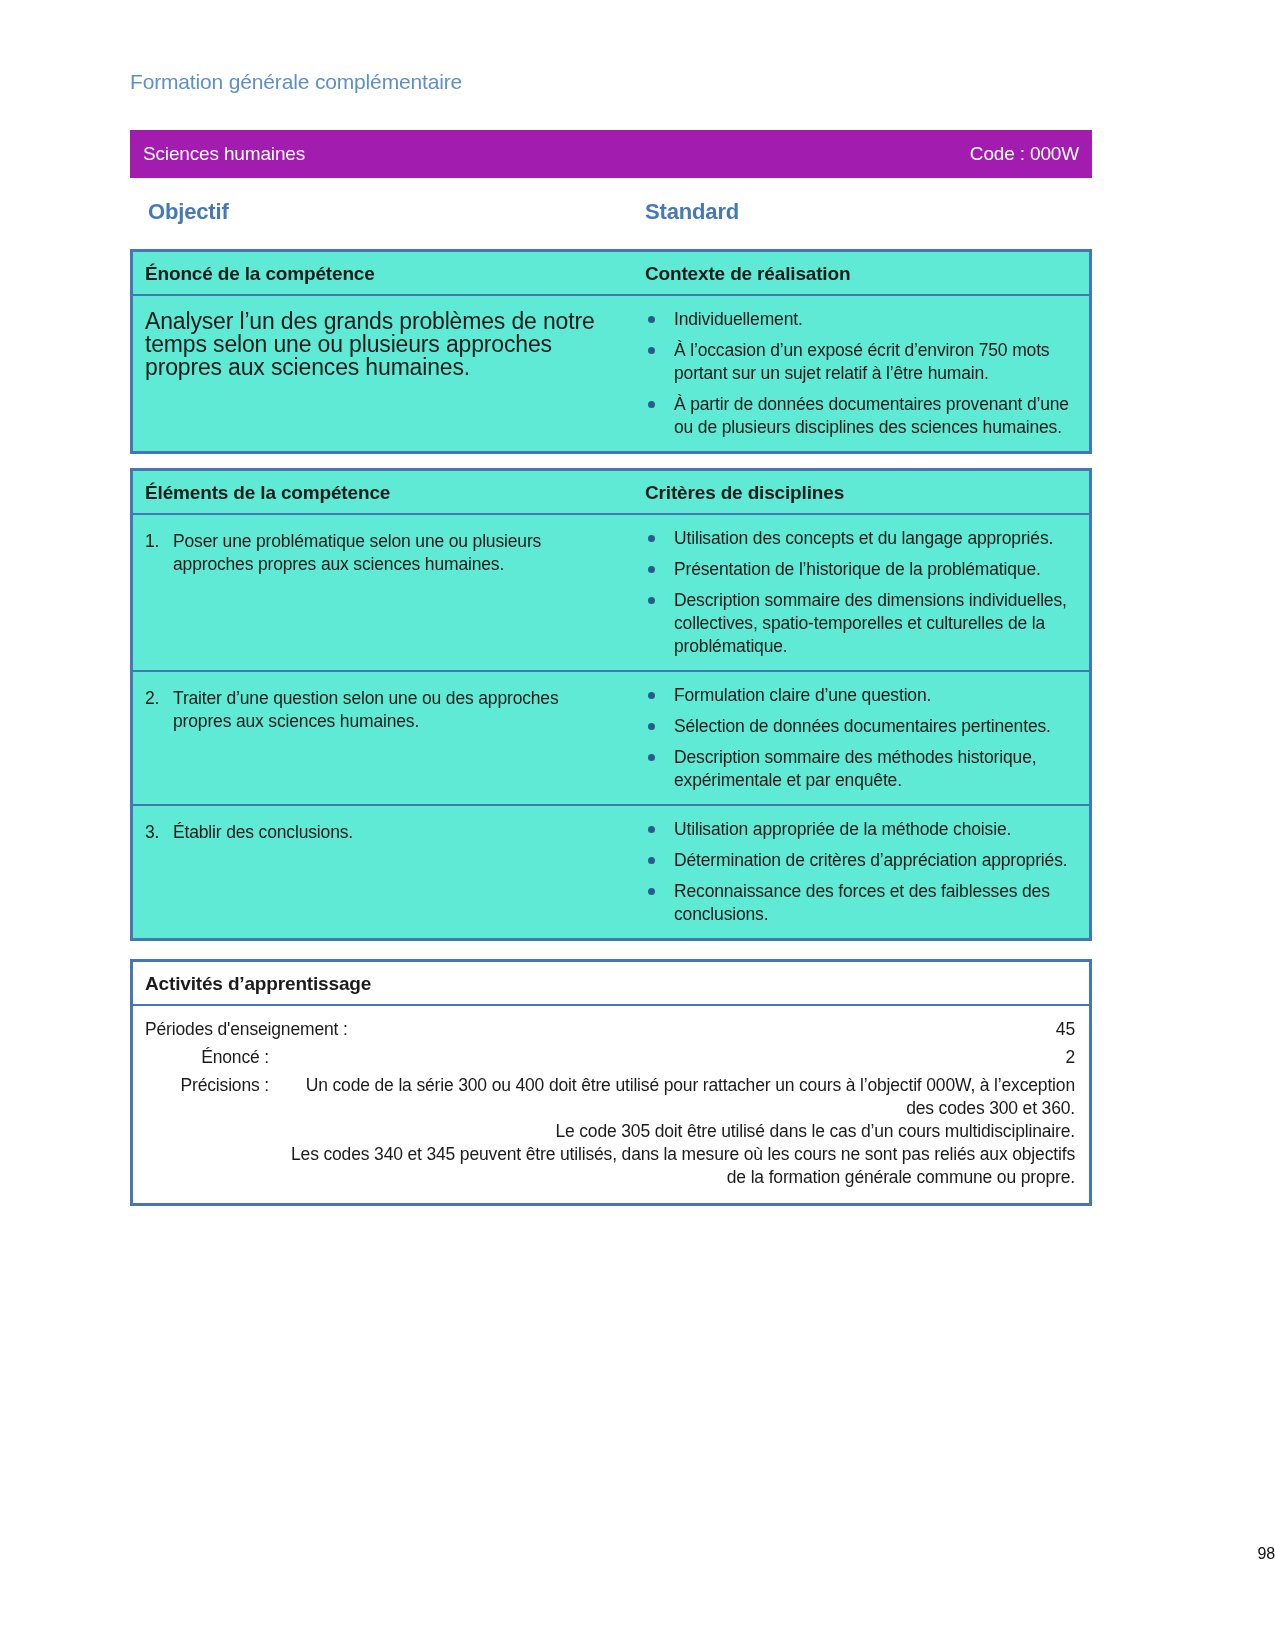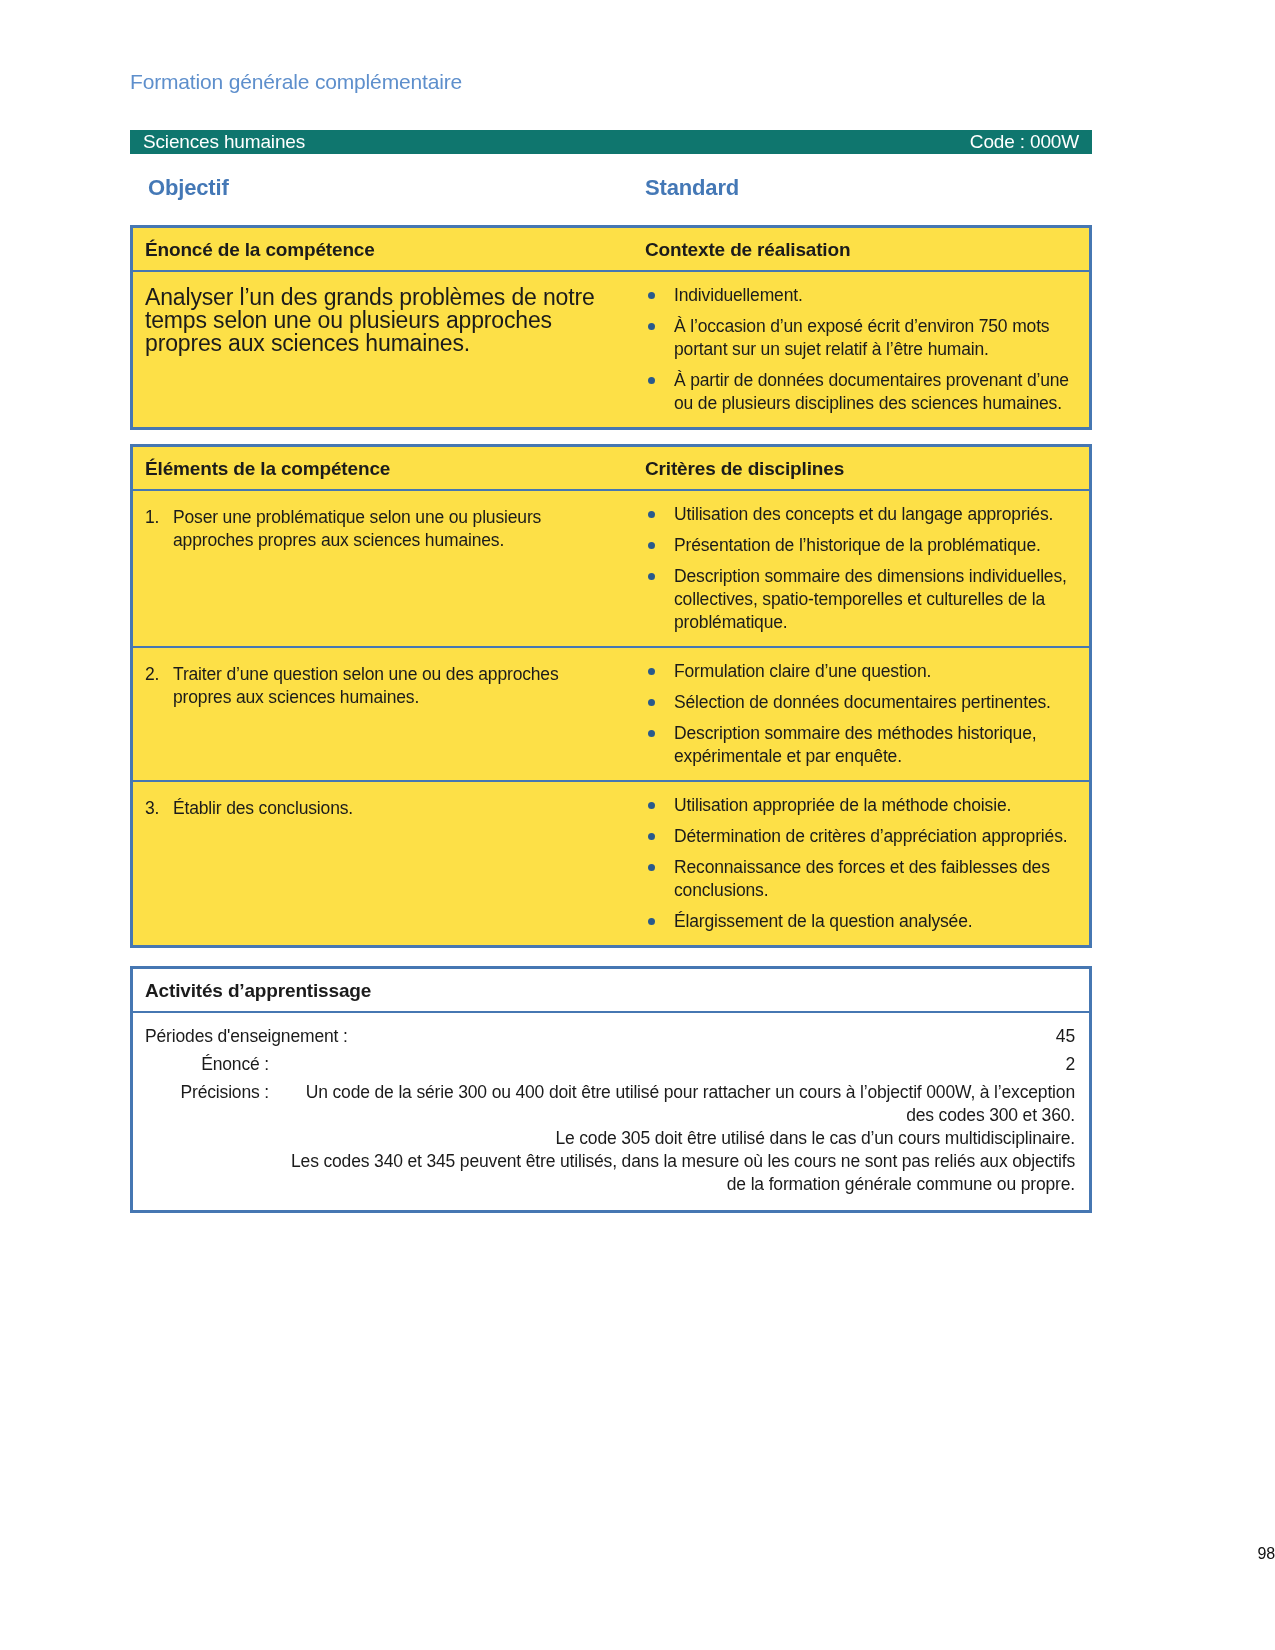--- a/index.html
+++ b/index.html
@@ -10,33 +10,33 @@
     letter-spacing:-0.01em;
   }
   .content{position:absolute;left:130px;top:0;width:962px;}
 
   .doc-title{
     margin-top:70px;
     font-size:21px;color:#5e8fcc;font-weight:400;
   }
 
   .banner{
-    margin-top:36px;height:24px;background:#0f766e;color:#ffffff;
+    margin-top:36px;height:48px;background:#a21caf;color:#ffffff;
     display:flex;align-items:center;justify-content:space-between;
     padding:0 13px;box-sizing:border-box;font-size:19px;
   }
 
   .col-headings{display:flex;margin-top:21px;}
   .col-headings .lh{flex:0 0 515px;box-sizing:border-box;padding-left:18px;}
   .col-headings .rh{flex:1;}
   .col-headings div span{font-size:22px;font-weight:bold;color:#4478b6;}
 
   .tbl{
     border:3px solid #4677b2;box-sizing:border-box;width:100%;
-    background:#fde047;
+    background:#5eead4;
   }
   .tbl + .tbl{margin-top:14px;}
   .tbl-head{display:grid;grid-template-columns:512px 1fr;border-bottom:2px solid #4677b2;}
   .tbl-head .cell{padding:11px 12px 9px 12px;font-size:19px;font-weight:bold;}
   .tbl-head .cell.r{padding-left:0;}
   .tbl-row{display:grid;grid-template-columns:512px 1fr;}
   .tbl-row + .tbl-row{border-top:2px solid #4677b2;}
   .cell-l{padding:9px 24px 12px 12px;box-sizing:border-box;}
   .cell-r{padding:4px 16px 12px 0;box-sizing:border-box;}
   .body-text{font-size:23px;line-height:23px;}
@@ -147,21 +147,20 @@
         <div class="num-item">
           <span class="num">3.</span>
           <span class="num-text">Établir des conclusions.</span>
         </div>
       </div>
       <div class="cell-r">
         <ul class="blist">
           <li><span class="bullet-dot"></span><span>Utilisation appropriée de la méthode choisie.</span></li>
           <li><span class="bullet-dot"></span><span>Détermination de critères d’appréciation appropriés.</span></li>
           <li><span class="bullet-dot"></span><span>Reconnaissance des forces et des faiblesses des conclusions.</span></li>
-          <li><span class="bullet-dot"></span><span>Élargissement de la question analysée.</span></li>
         </ul>
       </div>
     </div>
   </div>
 
   <div class="act-box">
     <div class="act-head">Activités d’apprentissage</div>
     <div class="act-body">
       <div class="act-row">
         <span class="act-label">Périodes d'enseignement :</span>

